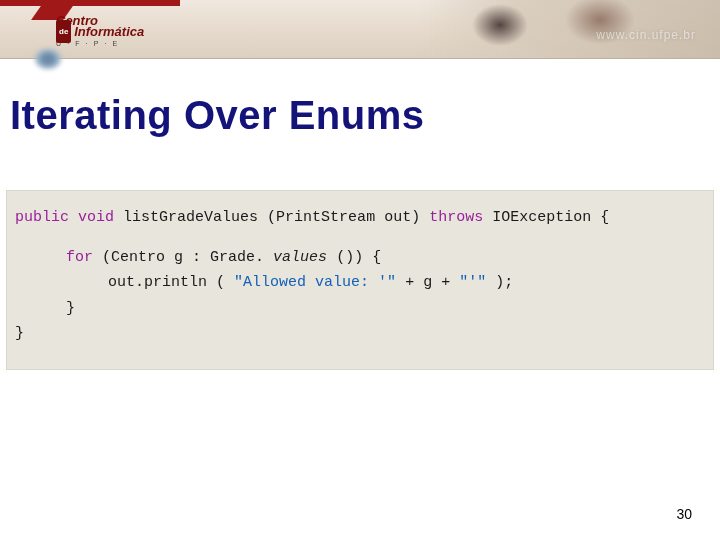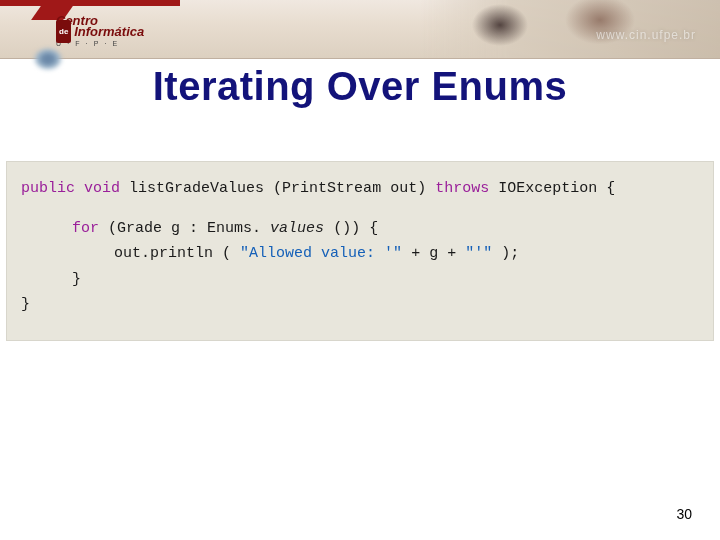--- a/index.html
+++ b/index.html
@@ -98,32 +98,32 @@
     top: 28px;
     right: 24px;
     font-size: 12px;
     color: rgba(255,255,255,0.55);
     font-weight: normal;
     letter-spacing: 1px;
     font-family: Verdana, sans-serif;
     text-shadow: 0 0 3px rgba(150,140,125,0.5);
   }
   .slide-title {
-    text-align: center;
     font-family: "Arial Black", Impact, sans-serif;
     font-weight: 900;
     font-size: 40px;
     color: #13137a;
-    margin-top: 5px;
+    margin-top: 34px;
     letter-spacing: 0.5px;
+    padding-left: 10px;
   }
   .code-block {
     margin: 52px 6px 0 6px;
     background: #e8e6dc;
-    padding: 14px 8px 22px 14px;
+    padding: 14px 8px 22px 8px;
     font-family: "Courier New", monospace;
     font-size: 15px;
     line-height: 1.7;
     color: #1a1a1a;
     border: 1px solid #d8d6cc;
   }
   .kw-mod  { color: #9a1f9a; }
   .kw-ctrl { color: #9a1f9a; text-align: center; }
   .kw-throw{ color: #9a1f9a; }
   .method  { font-style: italic; font-weight: normal; color: #222; }
@@ -170,21 +170,21 @@
     <span> </span>
     <span>listGradeValues</span>
     <span>(PrintStream out) </span>
     <span class="kw-throw">throws</span>
     <span> IOException {</span>
   </div>
   <div style="height:14px;"></div>
   <div>
     <span class="ind1"></span>
     <span class="kw-ctrl">for</span>
-    <span> (Grade g : Enums.</span>
+    <span> (Centro g : Grade.</span>
     <span class="method">values</span>
     <span>()) {</span>
   </div>
   <div>
     <span class="ind2"></span>
     <span>out.println</span>
     <span>(</span>
     <span class="string">"Allowed value: '"</span>
     <span> + g + </span>
     <span class="string">"'"</span>

